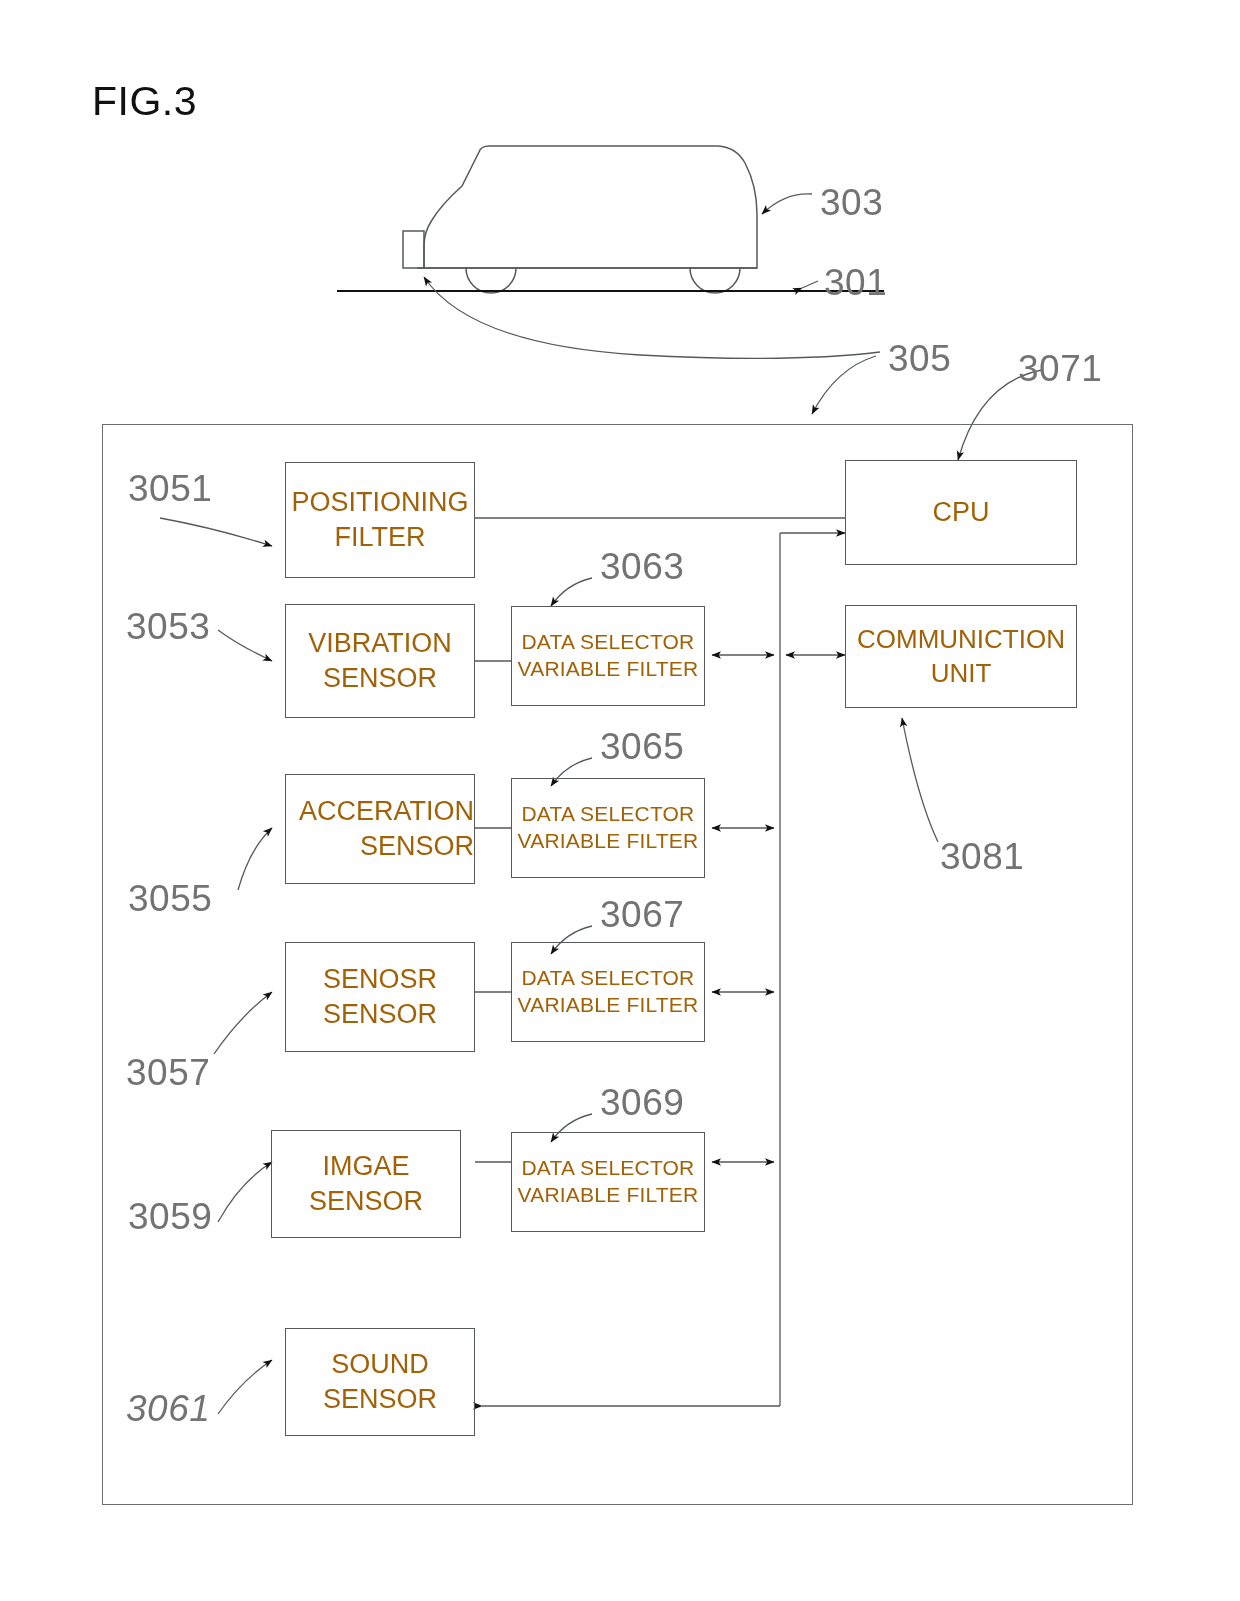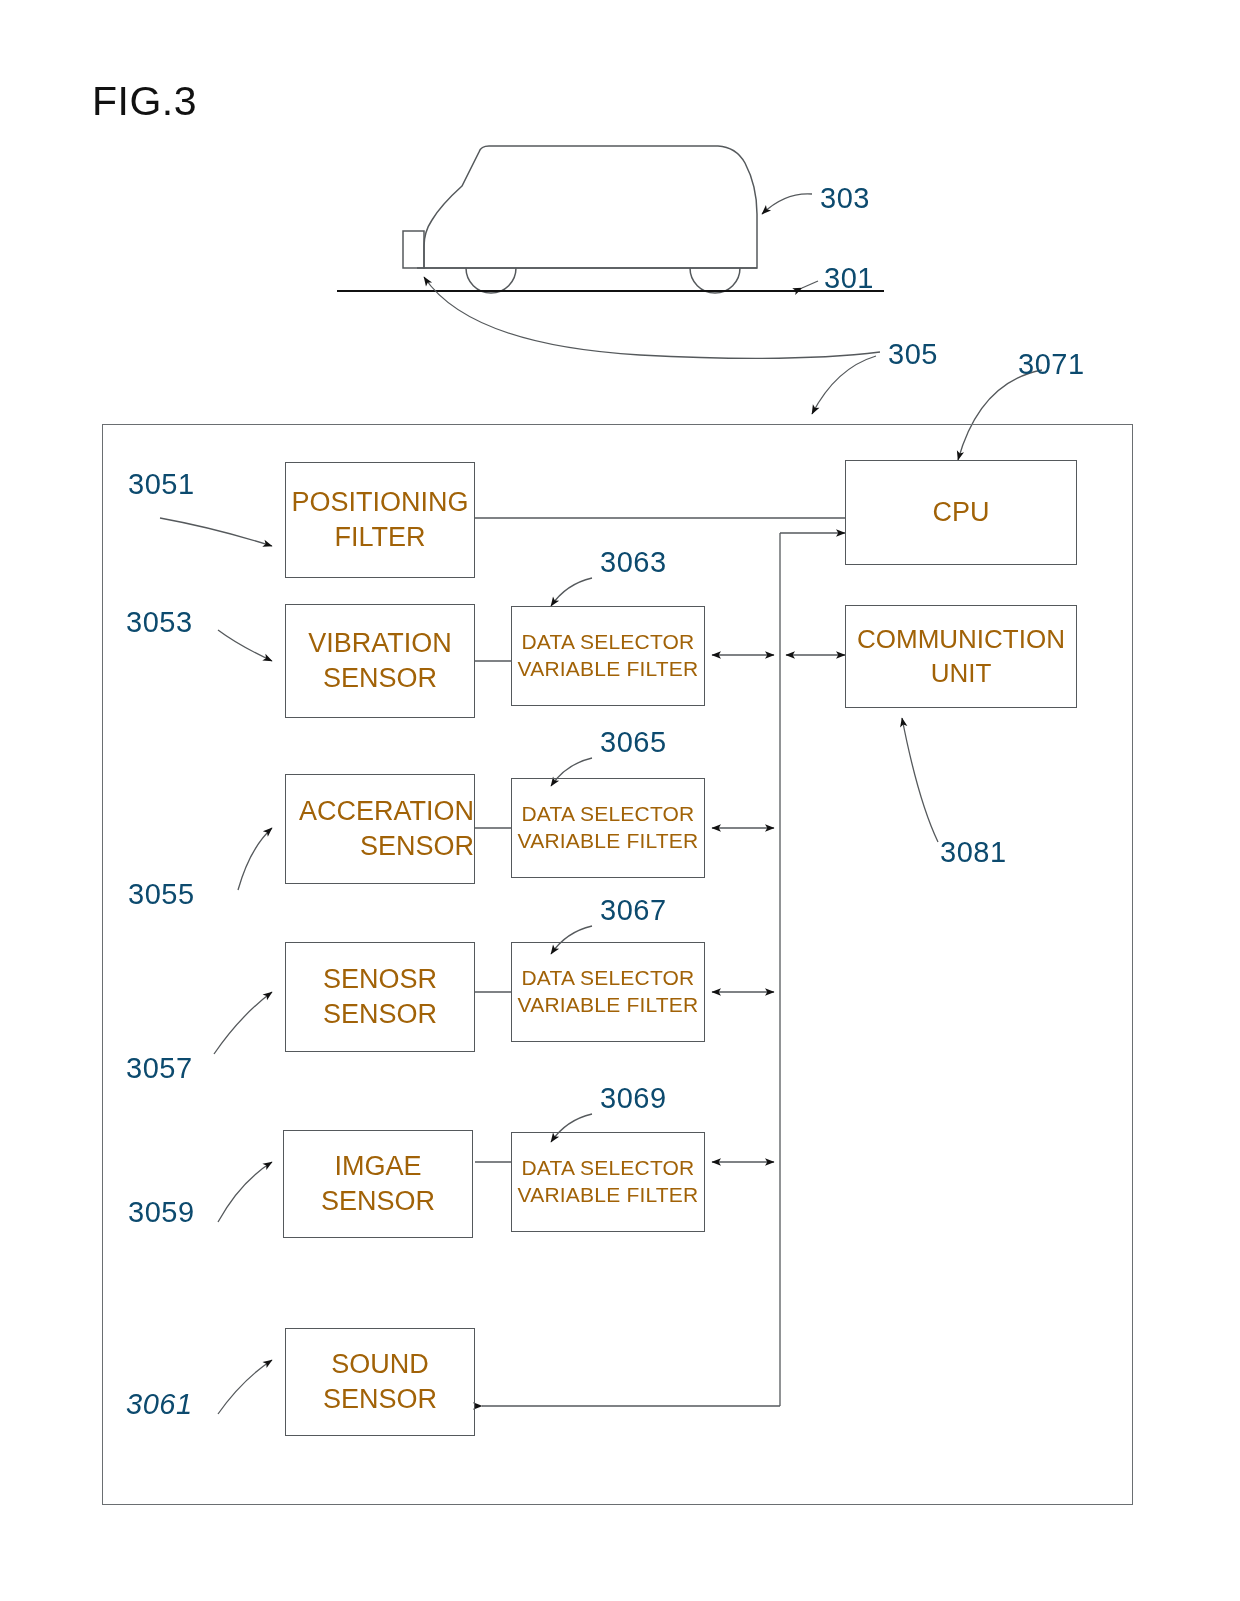--- a/index.html
+++ b/index.html
@@ -33,22 +33,22 @@
     position: absolute;
     left: 92px;
     top: 78px;
     font-size: 41px;
     letter-spacing: 0.5px;
     color: #111;
     white-space: nowrap;
   }
   .ref-num {
     position: absolute;
-    font-size: 29px;
-    color: #0c4a6e;
+    font-size: 37px;
+    color: #737373;
     white-space: nowrap;
     letter-spacing: 0.5px;
   }
   .blk {
     position: absolute;
     box-sizing: border-box;
     border: 1.4px solid #55595c;
     background: transparent;
     display: flex;
     flex-direction: column;
@@ -181,21 +181,21 @@
   <div class="blk blk-sensor" style="left:285px; top:774px; width:190px; height:110px;align-items:flex-end;">
     <span class="ln">ACCERATION</span>
     <span class="ln">SENSOR</span>
   </div>
 
   <div class="blk blk-sensor" style="left:285px; top:942px; width:190px; height:110px;">
     <span class="ln">SENOSR</span>
     <span class="ln">SENSOR</span>
   </div>
 
-  <div class="blk blk-sensor" style="left:283px; top:1130px; width:190px; height:108px;justify-content:center;">
+  <div class="blk blk-sensor" style="left:271px; top:1130px; width:190px; height:108px;justify-content:center;">
     <span class="ln">IMGAE</span>
     <span class="ln">SENSOR</span>
   </div>
 
   <div class="blk blk-sensor" style="left:285px; top:1328px; width:190px; height:108px;">
     <span class="ln">SOUND</span>
     <span class="ln">SENSOR</span>
   </div>
 
   <div class="blk blk-filter" style="left:511px; top:606px; width:194px; height:100px;">

